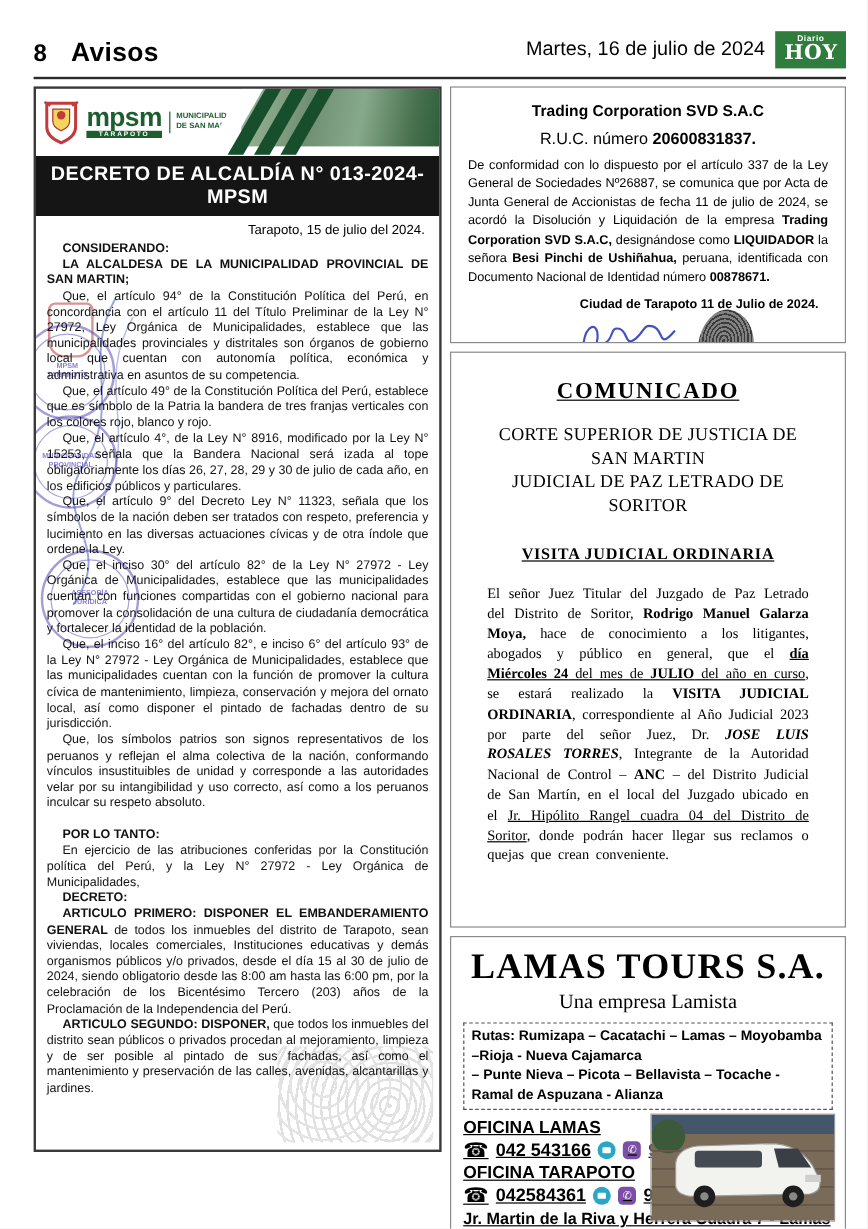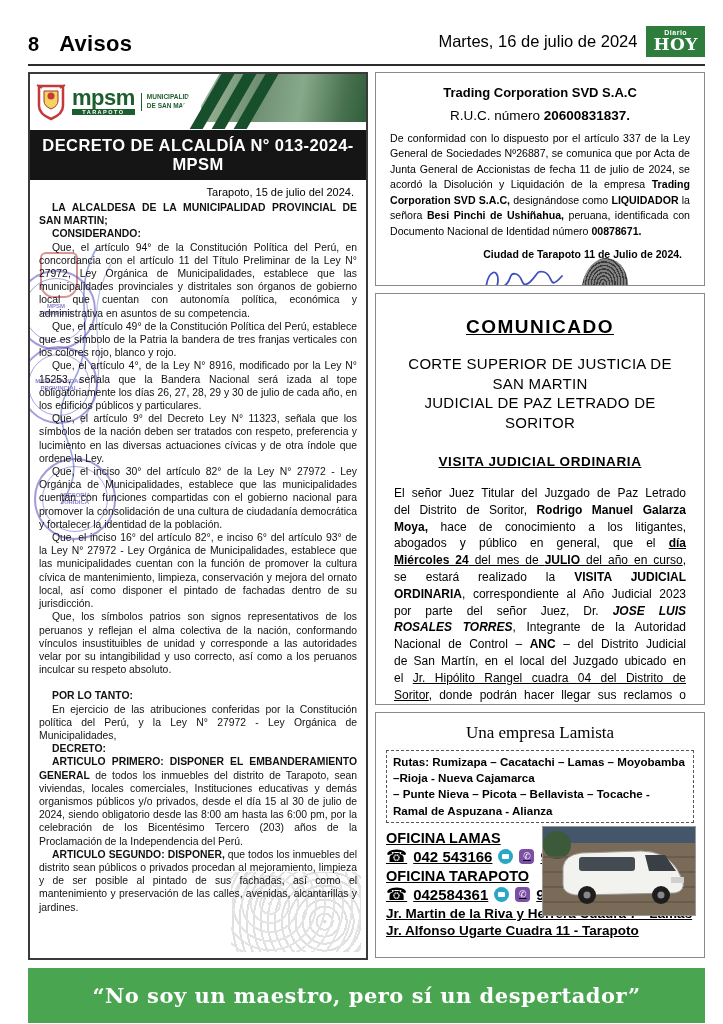--- a/index.html
+++ b/index.html
@@ -63,21 +63,21 @@
   .t-ruc{text-align:center;font-size:13.5px;margin-bottom:8px;}
   .t-body{font-size:10.6px;line-height:1.46;text-align:justify;}
   .t-date{text-align:right;font-weight:bold;font-size:10.5px;margin-top:9px;padding-right:8px;}
   .t-sign{position:relative;height:62px;margin-top:0;}
   .t-sig-svg{position:absolute;left:88px;top:2px;}
   .fingerprint{position:absolute;right:62px;top:-2px;width:46px;height:58px;
       border-radius:48% 52% 50% 50%/55% 50% 50% 45%;transform:rotate(8deg);opacity:.92;
       background:repeating-radial-gradient(ellipse at 45% 45%, #2b2b2b 0 1.2px, #777 1.2px 2.8px);}
 
   
-  .comunicado{height:412px;padding:14px 18px;overflow:hidden;}
+  .comunicado{height:480px;padding:14px 30px;overflow:hidden;font-family:Liberation Serif, serif;}
   .c-head{text-align:center;font-size:19px;font-weight:bold;text-decoration:underline;
           letter-spacing:1.5px;margin:8px 0 16px;}
   .c-court{text-align:center;font-size:15px;line-height:1.3;letter-spacing:.3px;}
   .c-sub{text-align:center;font-weight:bold;text-decoration:underline;font-size:13.5px;
          margin:22px 0 16px;letter-spacing:.6px;}
   .c-body{font-size:12px;line-height:1.4;text-align:justify;word-spacing:2.5px;}
 
   
   .lamas{height:246px;padding:8px 10px;position:relative;overflow:hidden;}
   .l-name{font-family:"Liberation Serif",serif;font-weight:bold;font-size:30px;text-align:center;
@@ -163,22 +163,22 @@
       <div class="seal" style="left:4px;top:384px;width:78px;height:78px;">
           <div class="inner"></div>
           <div class="seal-txt">ASESORÍA<br>JURÍDICA</div>
         </div>
       <svg class="scribble" style="left:-4px;top:170px;" width="120" height="310" viewBox="0 0 120 310">
         <path d="M70 5 C 40 60, 80 90, 40 150 C 20 190, 70 210, 35 260" fill="none" stroke="#4050c0" stroke-width="1.6" opacity=".7"></path>
         <path d="M85 20 C 50 80, 95 120, 55 180" fill="none" stroke="#4050c0" stroke-width="1.2" opacity=".5"></path>
       </svg>
 
       <div class="decreto-body">
+          <p class="para"><span style="font-weight: bold;">CONSIDERANDO:</span></p>
           <p class="para"><span style="font-weight: bold;">LA ALCALDESA DE LA MUNICIPALIDAD PROVINCIAL DE SAN MARTIN;</span></p>
-          <p class="para"><span style="font-weight: bold;">CONSIDERANDO:</span></p>
           <p class="para"><span>Que, el artículo 94° de la Constitución Política del Perú, en concordancia con el artículo 11 del Título Preliminar de la Ley N° 27972, Ley Orgánica de Municipalidades, establece que las municipalidades provinciales y distritales son órganos de gobierno local que cuentan con autonomía política, económica y administrativa en asuntos de su competencia.</span></p>
           <p class="para"><span>Que, el artículo 49° de la Constitución Política del Perú, establece que es símbolo de la Patria la bandera de tres franjas verticales con los colores rojo, blanco y rojo.</span></p>
           <p class="para"><span>Que, el artículo 4°, de la Ley N° 8916, modificado por la Ley N° 15253, señala que la Bandera Nacional será izada al tope obligatoriamente los días 26, 27, 28, 29 y 30 de julio de cada año, en los edificios públicos y particulares.</span></p>
           <p class="para"><span>Que, el artículo 9° del Decreto Ley N° 11323, señala que los símbolos de la nación deben ser tratados con respeto, preferencia y lucimiento en las diversas actuaciones cívicas y de otra índole que ordene la Ley.</span></p>
           <p class="para"><span>Que, el inciso 30° del artículo 82° de la Ley N° 27972 - Ley Orgánica de Municipalidades, establece que las municipalidades cuentan con funciones compartidas con el gobierno nacional para promover la consolidación de una cultura de ciudadanía democrática y fortalecer la identidad de la población.</span></p>
           <p class="para"><span>Que, el inciso 16° del artículo 82°, e inciso 6° del artículo 93° de la Ley N° 27972 - Ley Orgánica de Municipalidades, establece que las municipalidades cuentan con la función de promover la cultura cívica de mantenimiento, limpieza, conservación y mejora del ornato local, así como disponer el pintado de fachadas dentro de su jurisdicción.</span></p>
           <p class="para"><span>Que, los símbolos patrios son signos representativos de los peruanos y reflejan el alma colectiva de la nación, conformando vínculos insustituibles de unidad y corresponde a las autoridades velar por su intangibilidad y uso correcto, así como a los peruanos inculcar su respeto absoluto.</span></p>
           <p class="para gap"><span style="font-weight: bold;">POR LO TANTO:</span></p>
           <p class="para"><span>En ejercicio de las atribuciones conferidas por la Constitución política del Perú, y la Ley N° 27972 - Ley Orgánica de Municipalidades,</span></p>
           <p class="para"><span style="font-weight: bold;">DECRETO:</span></p>
@@ -210,20 +210,21 @@
         <div class="c-court">
           <div>CORTE SUPERIOR DE JUSTICIA DE SAN MARTIN</div>
           <div>JUDICIAL DE PAZ LETRADO DE SORITOR</div>
         </div>
         <div class="c-sub">VISITA JUDICIAL ORDINARIA</div>
         <div class="c-body"><span>El señor Juez Titular del Juzgado de Paz Letrado del Distrito de Soritor, </span><span style="font-weight: bold;">Rodrigo Manuel Galarza Moya,</span><span> hace de conocimiento a los litigantes, abogados y público en general, que el </span><span style="font-weight: bold; text-decoration: underline;">día Miércoles 24</span><span style="text-decoration: underline;"> del mes de </span><span style="font-weight: bold; text-decoration: underline;">JULIO</span><span style="text-decoration: underline;"> del año en curso</span><span>, se estará realizado la </span><span style="font-weight: bold;">VISITA JUDICIAL ORDINARIA</span><span>, correspondiente al Año Judicial 2023 por parte del señor Juez, Dr. </span><span style="font-weight: bold; font-style: italic;">JOSE LUIS ROSALES TORRES</span><span>, Integrante de la Autoridad Nacional de Control – </span><span style="font-weight: bold;">ANC</span><span> – del Distrito Judicial de San Martín, en el local del Juzgado ubicado en el </span><span style="text-decoration: underline;">Jr. Hipólito Rangel cuadra 04 del Distrito de Soritor</span><span>, donde podrán hacer llegar sus reclamos o quejas que crean conveniente.</span></div>
 
       </div>
 
       <div class="box lamas">
+        <div class="l-name">LAMAS TOURS S.A.</div>
         <div class="l-tag">Una empresa Lamista</div>
         <div class="l-routes">
           <div>Rutas: Rumizapa – Cacatachi – Lamas – Moyobamba –Rioja - Nueva Cajamarca</div>
           <div>– Punte Nieva – Picota – Bellavista – Tocache - Ramal de Aspuzana - Alianza</div>
         </div>
         <div class="l-main">
           <svg class="van" width="152" height="88" viewBox="0 0 152 88">
             <rect width="152" height="88" fill="#7a6a58"></rect>
             <rect width="152" height="16" fill="#44566a"></rect>
             <circle cx="14" cy="18" r="14" fill="#3c5a3a"></circle>

